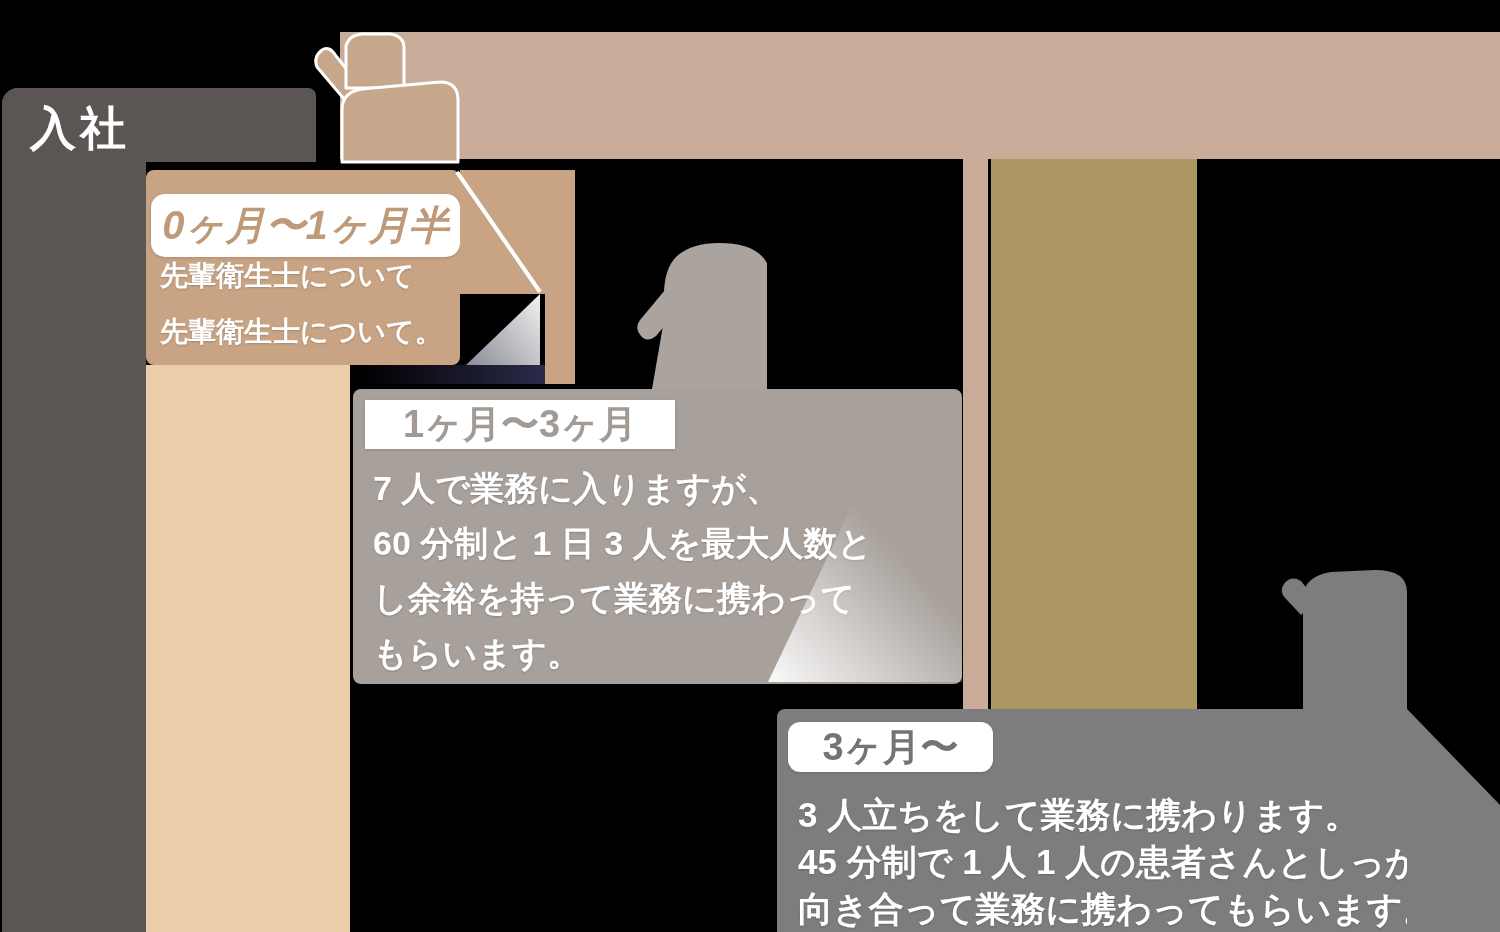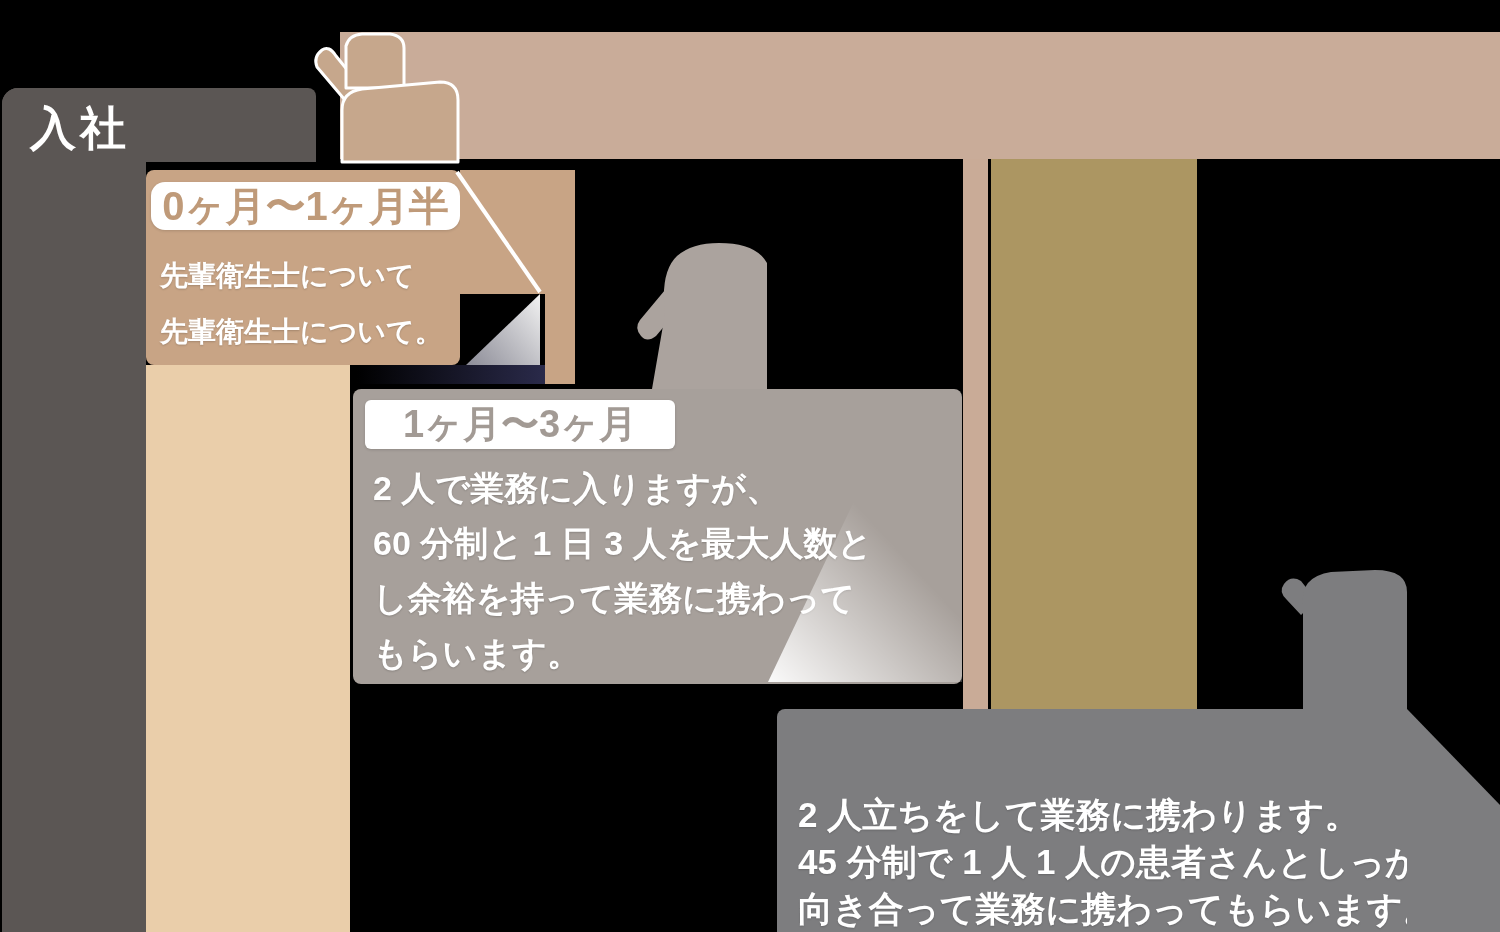--- a/index.html
+++ b/index.html
@@ -17,22 +17,22 @@
   #khaki-col{left:991px;top:127px;width:206px;height:550px;background:#ac9662;}
   
   #entry-title{left:30px;top:66px;width:280px;color:#fff;font-size:46px;letter-spacing:4px;}
   
   .stage-box{box-sizing:border-box;}
   #box1{left:146px;top:138px;width:314px;height:195px;background:#c8a485;border-radius:8px;}
   #box2{left:353px;top:357px;width:609px;height:295px;background:#a7a09b;border-radius:8px;}
   #box3{left:777px;top:677px;width:630px;height:255px;background:#7d7d7f;border-radius:8px 0 0 0;}
   .pill{position:absolute;background:#fff;display:flex;align-items:center;justify-content:center;
         box-shadow:0 1px 3px rgba(0,0,0,.15);}
-  #pill1{left:5px;top:12px;width:309px;height:48px;border-radius:14px;color:#bf9a79;font-size:40px;}
-  #pill2{left:12px;top:11px;width:310px;height:49px;border-radius:6px;color:#a29a94;font-size:38px;}
+  #pill1{left:5px;top:24px;width:309px;height:63px;border-radius:14px;color:#bf9a79;font-size:40px;font-style:italic;}
+  #pill2{left:12px;top:11px;width:310px;height:49px;border-radius:0;color:#a29a94;font-size:38px;}
   #pill3{left:11px;top:13px;width:205px;height:50px;border-radius:12px;color:#747477;font-size:38px;}
   .body-text{position:absolute;color:#fff;text-shadow:0 1px 2px rgba(0,0,0,.18);}
   #text1{left:14px;top:78px;font-size:28px;line-height:56px;}
   #text2{left:20px;top:72px;font-size:34px;line-height:55px;}
   #text3{left:21px;top:82px;font-size:35px;line-height:47px;}
   .body-text div{white-space:nowrap;}
   
   #decor{left:0;top:0;width:1500px;height:932px;pointer-events:none;}
 </style>
 </head>
@@ -56,30 +56,33 @@
       <div>先輩衛生士について</div>
       <div>先輩衛生士について。</div>
     </div>
   </div>
 
   <div id="box2" class="abs stage-box">
     <div id="pill2" class="pill">
       <span>1ヶ月〜3ヶ月</span>
     </div>
     <div id="text2" class="body-text">
-      <div>2 人で業務に入りますが、</div>
+      <div>7 人で業務に入りますが、</div>
       <div>60 分制と 1 日 3 人を最大人数と</div>
       <div>し余裕を持って業務に携わって</div>
       <div>もらいます。</div>
     </div>
   </div>
 
   <div id="box3" class="abs stage-box">
+    <div id="pill3" class="pill">
+      <span>3ヶ月〜</span>
+    </div>
     <div id="text3" class="body-text">
-      <div>2 人立ちをして業務に携わります。</div>
+      <div>3 人立ちをして業務に携わります。</div>
       <div>45 分制で 1 人 1 人の患者さんとしっかり</div>
       <div>向き合って業務に携わってもらいます。</div>
     </div>
   </div>
 
   <svg id="decor" class="abs" viewBox="0 0 1500 932" xmlns="http://www.w3.org/2000/svg">
     <defs>
       <linearGradient id="gTri" x1="1" y1="0" x2="0" y2="1">
         <stop offset="0" stop-color="#ffffff" stop-opacity="0.95"></stop>
         <stop offset="1" stop-color="#9a9aa8" stop-opacity="0.85"></stop>

